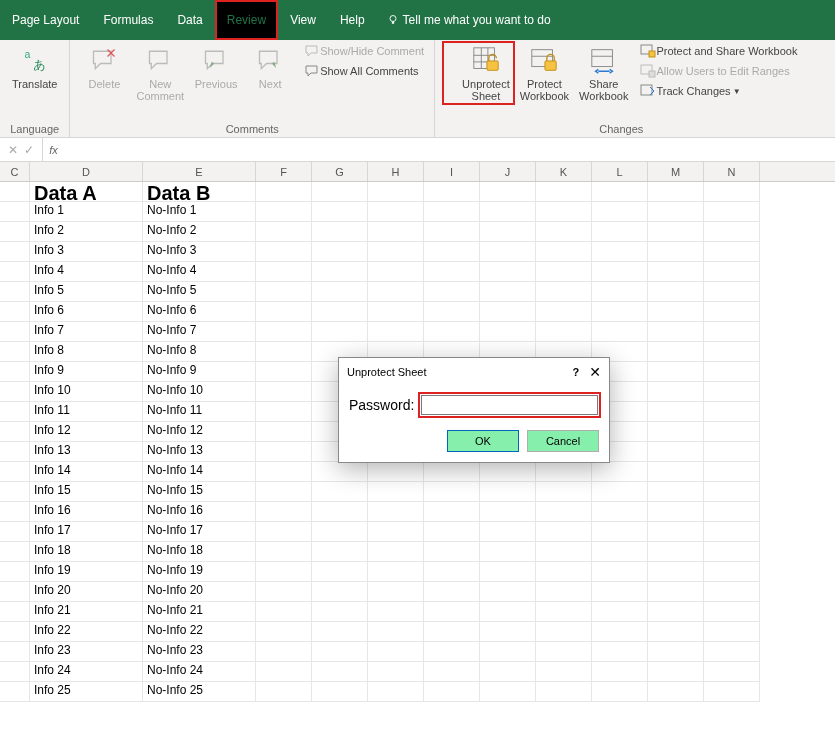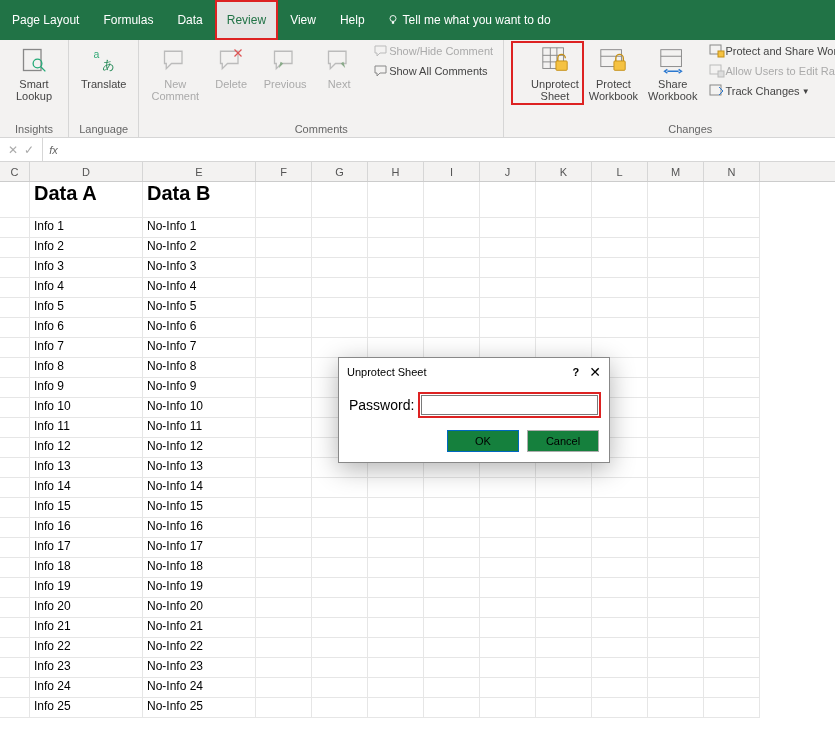--- a/index.html
+++ b/index.html
@@ -1,21 +1,21 @@
 <!DOCTYPE html>
 <html><head>
 <meta charset="utf-8">
 <style>
 * { box-sizing: border-box; margin: 0; padding: 0; font-family: "Segoe UI", Arial, sans-serif; }
 body { background: #fff; width: 835px; height: 735px; overflow: hidden; position: relative; }
 
 
 .tabstrip { display: flex; align-items: stretch; background: #217346; height: 40px; color: #fff; font-size: 12px; }
 .tab { padding: 4px 12px; cursor: pointer; display: flex; align-items: center; }
-.tab.active { background: #e5e5e5; color: #217346; text-align: right; }
+.tab.active { background: #000000; color: #217346; text-align: right; }
 .tab.highlight { outline: 2px solid #d22; outline-offset: -2px; }
 .tellme { display: flex; align-items: center; gap: 4px; padding: 0 10px; }
 .bulb { width: 12px; height: 12px; display: inline-block; }
 
 
 .ribbon { background: #f3f2f1; border-bottom: 1px solid #d6d6d6; height: 98px; display: flex; }
 .group { border-right: 1px solid #d6d6d6; padding: 2px 8px 0 8px; display: flex; flex-direction: column; justify-content: space-between; }
 .group-row { display: flex; align-items: flex-start; gap: 2px; }
 .group-label { text-align: center; font-size: 11px; color: #666; padding-bottom: 2px; }
 .btn-big { display: flex; flex-direction: column; align-items: center; font-size: 11px; color: #444; cursor: pointer; padding: 2px 4px; min-width: 52px; }
@@ -35,36 +35,36 @@
 .fbar input { border: none; flex: 1; font-size: 12px; padding: 2px; outline: none; }
 
 
 .grid { position: relative; }
 .colheads { display: flex; height: 20px; border-bottom: 1px solid #ccc; background: #f3f2f1; font-size: 11px; color: #555; }
 .colhead { border-right: 1px solid #d6d6d6; display: flex; align-items: center; justify-content: center; }
 .rows { }
 .row { display: flex; height: 20px; }
 .cell { border-right: 1px solid #e6e6e6; border-bottom: 1px solid #e6e6e6; font-size: 12px; padding: 1px 4px; overflow: hidden; white-space: nowrap; }
 .cell.header-big { font-weight: 700; font-size: 20px; padding: 0 4px; }
-.row.bigrow { height: 36px; }
+.row.bigrow { height: 20px; }
 .w-c { width: 30px; }
 .w-d { width: 113px; }
 .w-e { width: 113px; }
 .w-rest { width: 56px; }
 .dialog { position: absolute; left: 338px; top: 357px; width: 272px; background: #fff; border: 1px solid #888; box-shadow: 0 6px 24px rgba(0,0,0,.3); font-size: 11px; }
 .dlg-title { display: flex; align-items: center; padding: 6px 8px; }
 .dlg-title .t { flex: 1; }
 .dlg-title .q { margin-right: 10px; cursor: pointer; font-weight: bold; }
 .dlg-title .x { cursor: pointer; font-size: 14px; }
 .dlg-body { padding: 8px 10px; display: flex; align-items: center; gap: 6px; }
 .dlg-body label { font-size: 14px; }
 .pwwrap { flex: 1; outline: 2px solid #d22; padding: 1px; }
 .pwwrap input { width: 100%; border: 1px solid #7a7a7a; height: 20px; font-size: 11px; padding: 0 3px; }
 .dlg-foot { display: flex; justify-content: flex-end; gap: 8px; padding: 6px 10px 10px 10px; }
-.dlg-foot button { width: 72px; height: 22px; font-size: 11px; background: #15803d; border: 1px solid #adadad; cursor: pointer; }
+.dlg-foot button { width: 72px; height: 22px; font-size: 11px; background: #86efac; border: 1px solid #adadad; cursor: pointer; }
 .dlg-foot button.primary { border: 1px solid #0067c0; }
 
 svg { display: block; }
 </style>
 </head>
 <body>
 
 <div class="tabstrip" id="tabstrip">
 
   <div class="tab">Page Layout</div>
@@ -79,72 +79,56 @@
           <circle cx="8" cy="6" r="4" fill="none" stroke="#fff" stroke-width="1.2"></circle>
           <rect x="6.5" y="10" width="3" height="3" fill="#fff"></rect>
         </svg>
     </span>
     <span>Tell me what you want to do</span>
   </div>
 </div>
 
 <div class="ribbon">
 
+
   <div class="group">
     <div class="group-row">
       <div class="btn-big">
         <span class="ic">
           <svg width="28" height="28" viewBox="0 0 32 32">
-              <rect x="4" y="4" width="20" height="24" fill="none" stroke="#888" stroke-width="1.5"></rect>
-              <circle cx="20" cy="20" r="5" fill="none" stroke="#2a7" stroke-width="1.5"></circle>
-              <line x1="24" y1="24" x2="29" y2="29" stroke="#2a7" stroke-width="1.5"></line>
+              <text x="4" y="14" font-size="12" fill="#3a7">a</text>
+              <text x="14" y="26" font-size="14" fill="#285">あ</text>
             </svg>
         </span>
-        <span style="white-space:pre;text-align:center">Smart
-Lookup</span>
+        <span>Translate</span>
       </div>
     </div>
-    <div class="group-label">Insights</div>
+    <div class="group-label">Language</div>
   </div>
 
   <div class="group">
     <div class="group-row">
-      <div class="btn-big">
-        <span class="ic">
-          <svg width="28" height="28" viewBox="0 0 32 32">
-              <text x="4" y="14" font-size="12" fill="#3a7">a</text>
-              <text x="14" y="26" font-size="14" fill="#285">あ</text>
-            </svg>
-        </span>
-        <span>Translate</span>
-      </div>
-    </div>
-    <div class="group-label">Language</div>
-  </div>
-
-  <div class="group">
-    <div class="group-row">
-      <div class="btn-big disabled">
-        <span class="ic">
-            <svg width="28" height="28" viewBox="0 0 32 32">
-              <path d="M4 6h20v14H12l-6 6V20H4z" fill="none" stroke="#bbb" stroke-width="1.5"></path>
-            </svg>
-          </span>
-        <span style="white-space:pre;text-align:center">New
-Comment</span>
-      </div>
       <div class="btn-big disabled">
         <span class="ic">
             <svg width="28" height="28" viewBox="0 0 32 32">
               <path d="M4 6h20v14H12l-6 6V20H4z" fill="none" stroke="#bbb" stroke-width="1.5"></path>
               <line x1="20" y1="4" x2="28" y2="12" stroke="#d55" stroke-width="1.5"></line>
               <line x1="28" y1="4" x2="20" y2="12" stroke="#d55" stroke-width="1.5"></line>
             </svg>
           </span>
         <span>Delete</span>
+      </div>
+      <div class="btn-big disabled">
+        <span class="ic">
+            <svg width="28" height="28" viewBox="0 0 32 32">
+              <path d="M4 6h20v14H12l-6 6V20H4z" fill="none" stroke="#bbb" stroke-width="1.5"></path>
+            </svg>
+          </span>
+        <span style="white-space:pre;text-align:center">New
+Comment</span>
       </div>
       <div class="btn-big disabled">
         <span class="ic">
             <svg width="28" height="28" viewBox="0 0 32 32">
               <path d="M4 6h20v14H12l-6 6V20H4z" fill="none" stroke="#bbb" stroke-width="1.5"></path>
               <path d="M14 20l-5 5 2-7" fill="#8a8"></path>
             </svg>
           </span>
         <span>Previous</span>
       </div>

